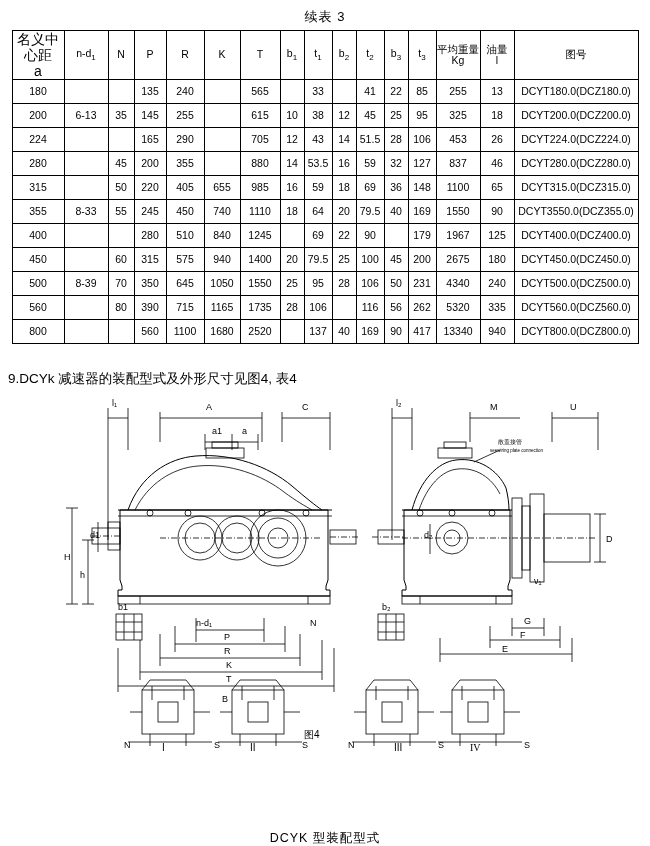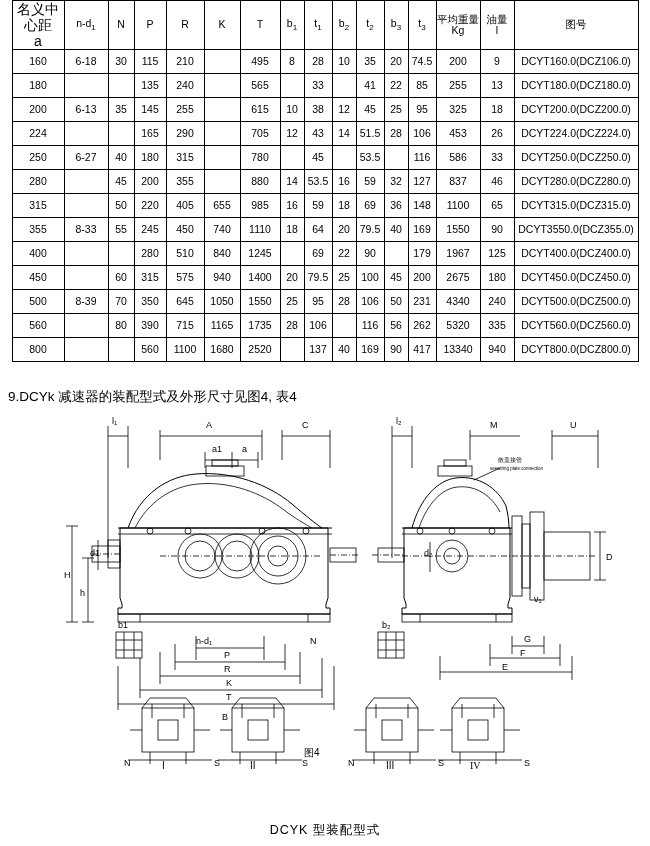--- a/index.html
+++ b/index.html
@@ -19,20 +19,21 @@
 
   .figwrap{position:relative;width:650px;height:400px;}
   svg{display:block;}
   .fig-cap2{text-align:center;font-size:12.5px;letter-spacing:1px;}
 </style>
 </head>
 <body>
 
 <div class="page">
 
+  <div class="tbl-title">续表 3</div>
 
   <table class="spec">
     <colgroup>
       <col style="width:52px">
         <col style="width:44px">
         <col style="width:26px">
         <col style="width:32px">
       <col style="width:38px">
         <col style="width:36px">
         <col style="width:40px">
@@ -70,38 +71,20 @@
         </td>
         <td>
           <div>油量</div>
             <div>l</div>
         </td>
         <td>图号</td>
       </tr>
     </thead>
     <tbody>
         <tr>
-          <td>160</td>
-          <td>6-18</td>
-          <td>30</td>
-          <td>115</td>
-          <td>210</td>
-          <td></td>
-          <td>495</td>
-          <td>8</td>
-          <td>28</td>
-          <td>10</td>
-          <td>35</td>
-          <td>20</td>
-          <td>74.5</td>
-          <td>200</td>
-          <td>9</td>
-          <td class="code">DCYT160.0(DCZ106.0)</td>
-        </tr>
-        <tr>
           <td>180</td>
           <td></td>
           <td></td>
           <td>135</td>
           <td>240</td>
           <td></td>
           <td>565</td>
           <td></td>
           <td>33</td>
           <td></td>
@@ -140,38 +123,20 @@
           <td>705</td>
           <td>12</td>
           <td>43</td>
           <td>14</td>
           <td>51.5</td>
           <td>28</td>
           <td>106</td>
           <td>453</td>
           <td>26</td>
           <td class="code">DCYT224.0(DCZ224.0)</td>
-        </tr>
-        <tr>
-          <td>250</td>
-          <td>6-27</td>
-          <td>40</td>
-          <td>180</td>
-          <td>315</td>
-          <td></td>
-          <td>780</td>
-          <td></td>
-          <td>45</td>
-          <td></td>
-          <td>53.5</td>
-          <td></td>
-          <td>116</td>
-          <td>586</td>
-          <td>33</td>
-          <td class="code">DCYT250.0(DCZ250.0)</td>
         </tr>
         <tr>
           <td>280</td>
           <td></td>
           <td>45</td>
           <td>200</td>
           <td>355</td>
           <td></td>
           <td>880</td>
           <td>14</td>
@@ -554,21 +519,21 @@
         <text x="438" y="358">S</text>
         <text x="434" y="358"> </text>
         <text x="524" y="358">S</text>
       </g>
     </svg>
 
     <div style="position:absolute;left:0;top:352px;width:650px;">
       <div style="position:relative;height:16px;font-size:10px;">
         <span style="position:absolute;left:162px;">I</span>
         <span style="position:absolute;left:250px;">II</span>
-        <span style="position:absolute;left:386px;">III</span>
+        <span style="position:absolute;left:394px;">III</span>
         <span style="position:absolute;left:470px;font-family:Liberation Serif, serif;">IV</span>
         <span style="position:absolute;left:304px;top:-14px;font-size:10px;">图4</span>
       </div>
     </div>
   </div>
 
   <div class="fig-cap2" style="position:absolute;left:0;top:822px;width:650px;">DCYK 型装配型式</div>
 
 </div>
 

